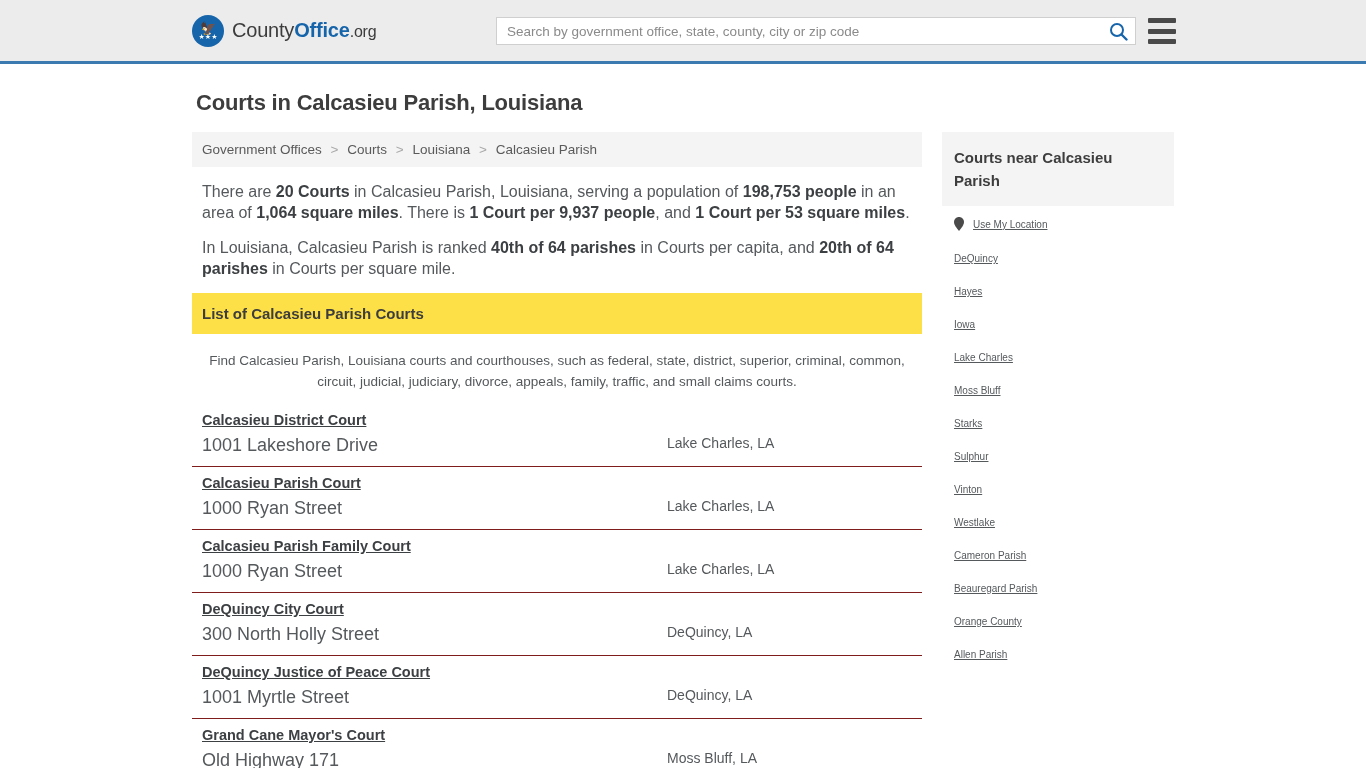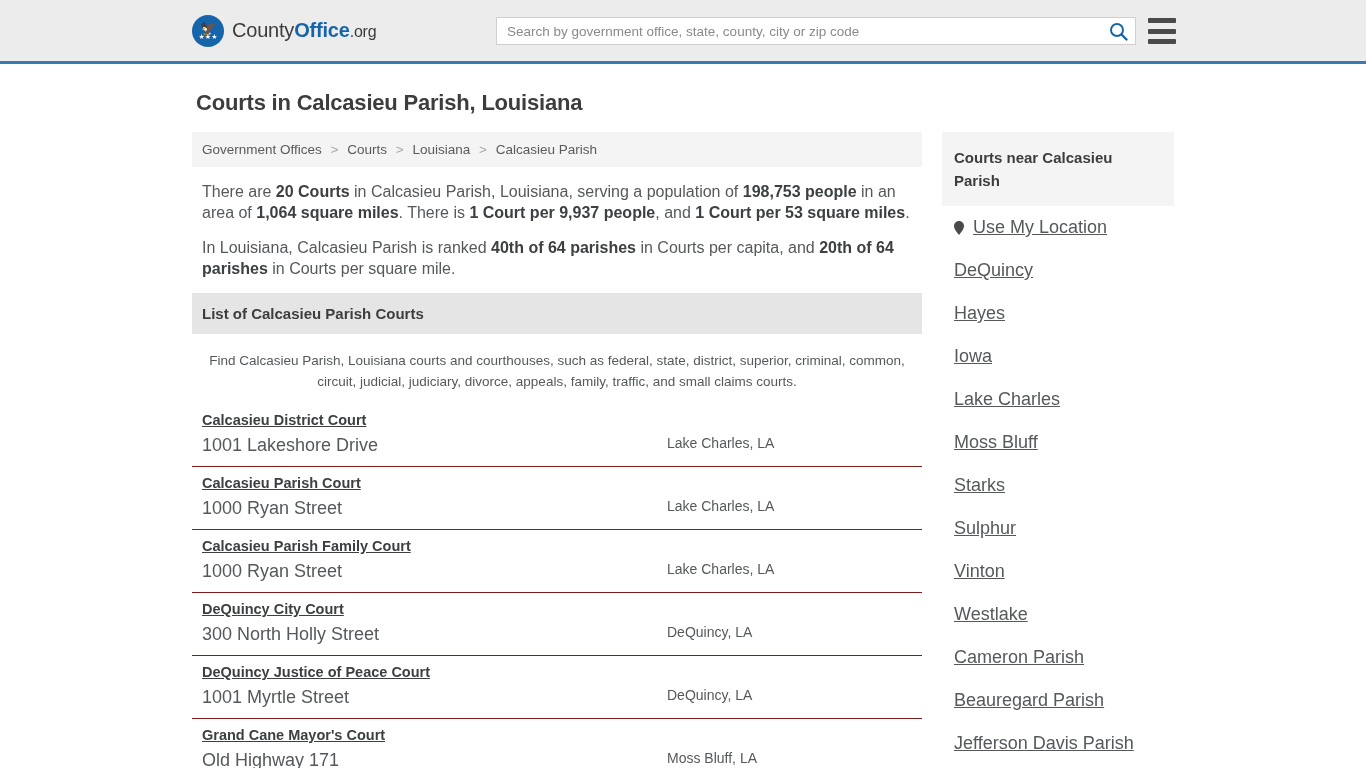--- a/index.html
+++ b/index.html
@@ -149,21 +149,21 @@
     font-size: 16px;
     line-height: 21px;
     color: #55595c;
     padding: 14px 10px 0 10px;
   }
   .stats p { margin: 0 0 14px 0; }
   .stats b { color: #3d4043; font-weight: bold; }
 
   
   .section-head {
-    background: #e5e5e5;
+    background: #fde047;
     padding: 12px 10px;
     font-size: 15px;
     font-weight: bold;
     color: #3d3d3d;
     margin-top: 8px;
   }
   .section-desc {
     font-size: 13.5px;
     line-height: 21px;
     color: #55595c;
@@ -203,21 +203,21 @@
   .side-panel { background: #f4f4f4; padding: 14px 12px; }
   .side-panel-title {
     font-size: 15px;
     font-weight: bold;
     color: #3d3d3d;
     line-height: 23px;
   }
   .side-links { padding: 0 12px; }
   .side-link-row {
     padding: 11px 0 11px 0;
-    font-size: 18px;
+    font-size: 10px;
     display: flex;
     align-items: center;
   }
   .side-link-row a {
     color: #55595c;
     text-decoration: underline;
     cursor: pointer;
   }
   .pin-icon {
     width: 10px;
@@ -366,23 +366,20 @@
         <div class="side-link-row">
             <a href="#">Westlake</a>
           </div>
         <div class="side-link-row">
             <a href="#">Cameron Parish</a>
           </div>
         <div class="side-link-row">
             <a href="#">Beauregard Parish</a>
           </div>
         <div class="side-link-row">
-            <a href="#">Jefferson Davis Parish</a>
-          </div>
-        <div class="side-link-row">
             <a href="#">Orange County</a>
           </div>
         <div class="side-link-row">
             <a href="#">Allen Parish</a>
           </div>
       </div>
 
     </div>
   </div>
 </div>

